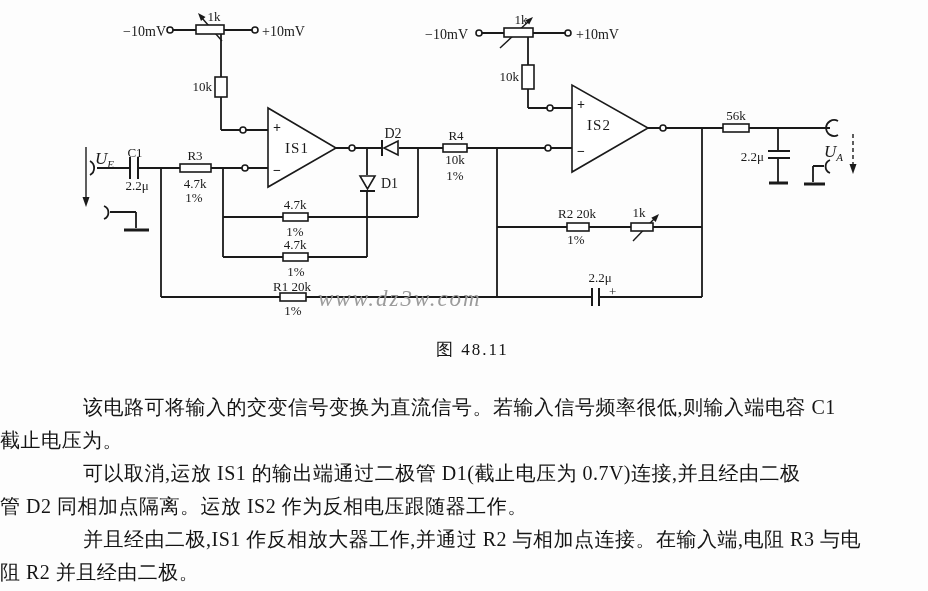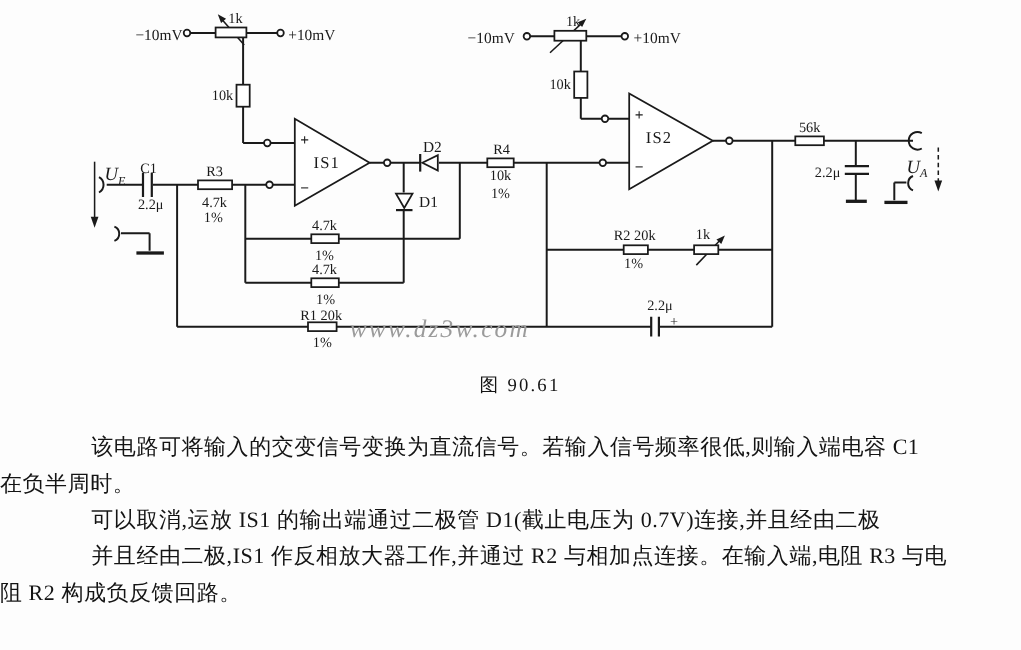--- a/index.html
+++ b/index.html
@@ -158,23 +158,24 @@
     <text class="lbl" x="736" y="120" text-anchor="middle">56k</text>
     <text class="lbl" x="764" y="161" text-anchor="end">2.2μ</text>
 
     <text class="uvar" x="95" y="164"><tspan>U</tspan><tspan class="usub" dy="4">E</tspan></text>
     <text class="uvar" x="824" y="157"><tspan>U</tspan><tspan class="usub" dy="4">A</tspan></text>
 
     <text class="watermark" x="318" y="306">www.dz3w.com</text>
   </g>
 </svg>
 
-<div class="caption">图 90.61</div>
+<div class="caption">图 48.11</div>
 
 <div class="bodytext">
   <p class="indent">该电路可将输入的交变信号变换为直流信号。若输入信号频率很低,则输入端电容 C1</p>
-  <p>在负半周时。</p>
+  <p>截止电压为。</p>
   <p class="indent">可以取消,运放 IS1 的输出端通过二极管 D1(截止电压为 0.7V)连接,并且经由二极</p>
+  <p>管 D2 同相加点隔离。运放 IS2 作为反相电压跟随器工作。</p>
   <p class="indent">并且经由二极,IS1 作反相放大器工作,并通过 R2 与相加点连接。在输入端,电阻 R3 与电</p>
-  <p>阻 R2 构成负反馈回路。</p>
+  <p>阻 R2 并且经由二极。</p>
 </div>
 
 </div>
 
 </body></html>

